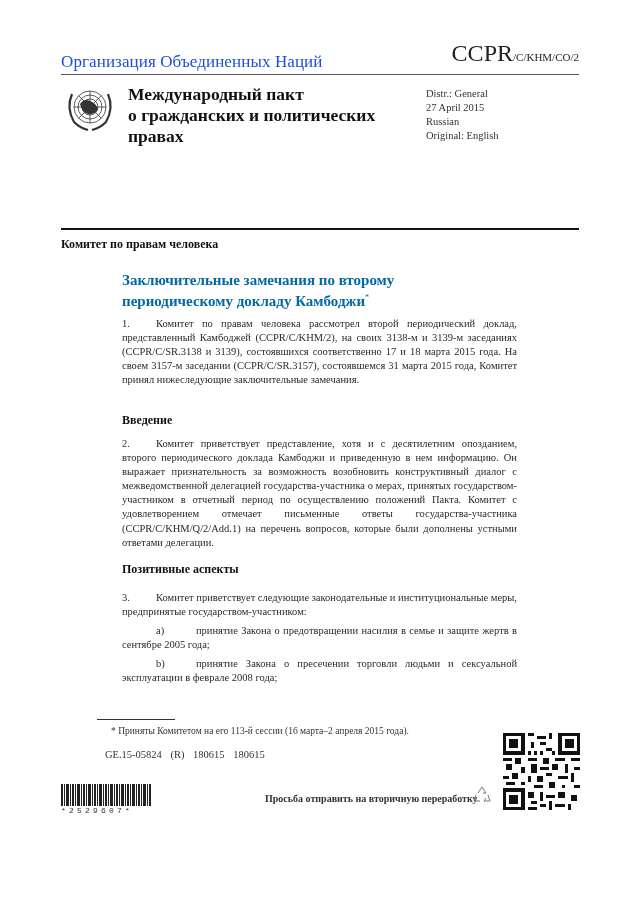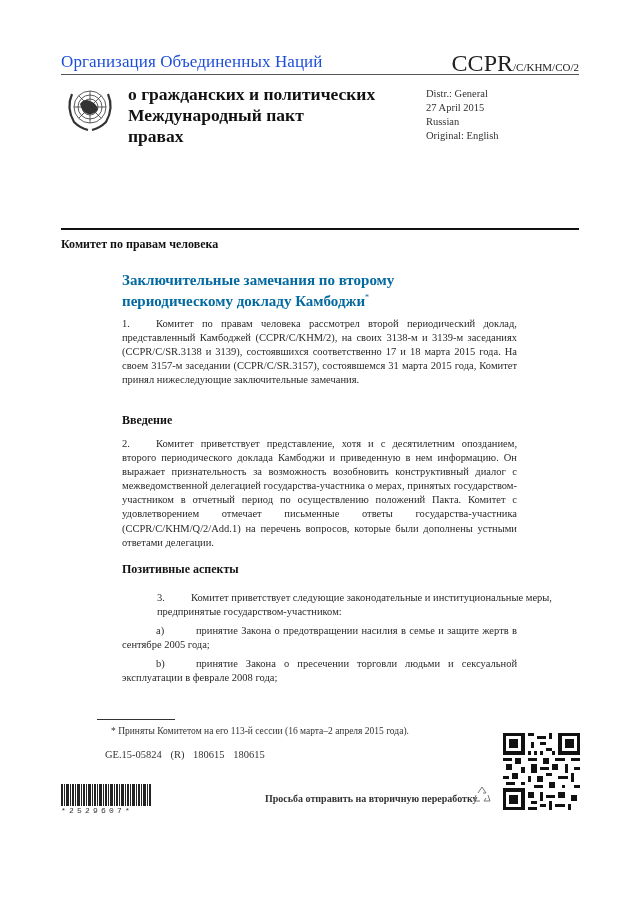--- a/index.html
+++ b/index.html
@@ -1,20 +1,20 @@
 <!DOCTYPE html>
 <html><head>
 <meta charset="utf-8">
 <style>
   html, body { margin: 0; padding: 0; background: #ffffff; }
   body { width: 640px; height: 905px; position: relative; overflow: hidden; font-family: "Liberation Serif", "DejaVu Serif", serif; color: #1a1a1a; }
   .abs { position: absolute; }
 
   .org-name { left: 61px; top: 52px; font-size: 17px; color: #1d4ed8; letter-spacing: 0.1px; }
-  .symbol { right: 61px; top: 50px; white-space: nowrap; color: #222; }
+  .symbol { right: 61px; top: 40px; white-space: nowrap; color: #222; }
   .symbol .main { font-size: 24px; }
   .symbol .sub { font-size: 11px; }
   .top-rule { left: 61px; top: 74px; width: 518px; height: 1px; background: #555; }
 
   .logo { left: 64px; top: 82px; width: 52px; height: 52px; }
   .title { left: 128px; top: 84px; font-size: 17.5px; font-weight: bold; line-height: 21px; color: #111; }
   .distr { left: 426px; top: 87px; font-size: 10.5px; line-height: 14px; color: #333; }
 
   .thick-rule { left: 61px; top: 228px; width: 518px; height: 2px; background: #111; }
   .committee { left: 61px; top: 237px; font-size: 12px; font-weight: bold; color: #111; }
@@ -59,22 +59,22 @@
     <line x1="37.3" y1="13.7" x2="14.7" y2="36.3"></line>
   </g>
   <path d="M16 22 q4 -6 10 -3 q6 2 8 8 q-3 6 -10 5 q-6 -2 -8 -10z" fill="#333"></path>
   <g fill="none" stroke="#333" stroke-width="2.2">
     <path d="M8 12 q-6 14 2 28 q6 6 14 8"></path>
     <path d="M44 12 q6 14 -2 28 q-6 6 -14 8"></path>
   </g>
 </svg>
 
 <div class="abs title">
+  <div>Международный пакт</div>
   <div>о гражданских и политических</div>
-  <div>Международный пакт</div>
   <div>правах</div>
 </div>
 
 <div class="abs distr">
   <div>Distr.: General</div>
   <div>27 April 2015</div>
   <div>Russian</div>
   <div>Original: English</div>
 </div>
 
@@ -89,21 +89,21 @@
 <div class="abs para" style="top:317px;">
   <span class="num">1.</span><span>Комитет по правам человека рассмотрел второй периодический доклад, представленный Камбоджей (CCPR/C/KHM/2), на своих 3138-м и 3139-м заседаниях (CCPR/C/SR.3138 и 3139), состоявшихся соответственно 17 и 18 марта 2015 года. На своем 3157-м заседании (CCPR/C/SR.3157), состоявшемся 31 марта 2015 года, Комитет принял нижеследующие заключительные замечания.</span>
 </div>
 
 <div class="abs h2" style="top:413px;">Введение</div>
 <div class="abs para" style="top:437px;">
   <span class="num">2.</span><span>Комитет приветствует представление, хотя и с десятилетним опозданием, второго периодического доклада Камбоджи и приведенную в нем информацию. Он выражает признательность за возможность возобновить конструктивный диалог с межведомственной делегацией государства-участника о мерах, принятых государством-участником в отчетный период по осуществлению положений Пакта. Комитет с удовлетворением отмечает письменные ответы государства-участника (CCPR/C/KHM/Q/2/Add.1) на перечень вопросов, которые были дополнены устными ответами делегации.</span>
 </div>
 
 <div class="abs h2" style="top:562px;">Позитивные аспекты</div>
-<div class="abs para" style="top:591px;margin-left:35px;">
+<div class="abs para" style="top:591px;">
   <span class="num">3.</span><span>Комитет приветствует следующие законодательные и институциональные меры, предпринятые государством-участником:</span>
 </div>
 
 <div class="abs sub-item" style="top:624px;">
   <span class="letter">a)</span><span>принятие Закона о предотвращении насилия в семье и защите жертв в сентябре 2005 года;</span>
 </div>
 <div class="abs sub-item" style="top:657px;">
   <span class="letter">b)</span><span>принятие Закона о пресечении торговли людьми и сексуальной эксплуатации в феврале 2008 года;</span>
 </div>
 

